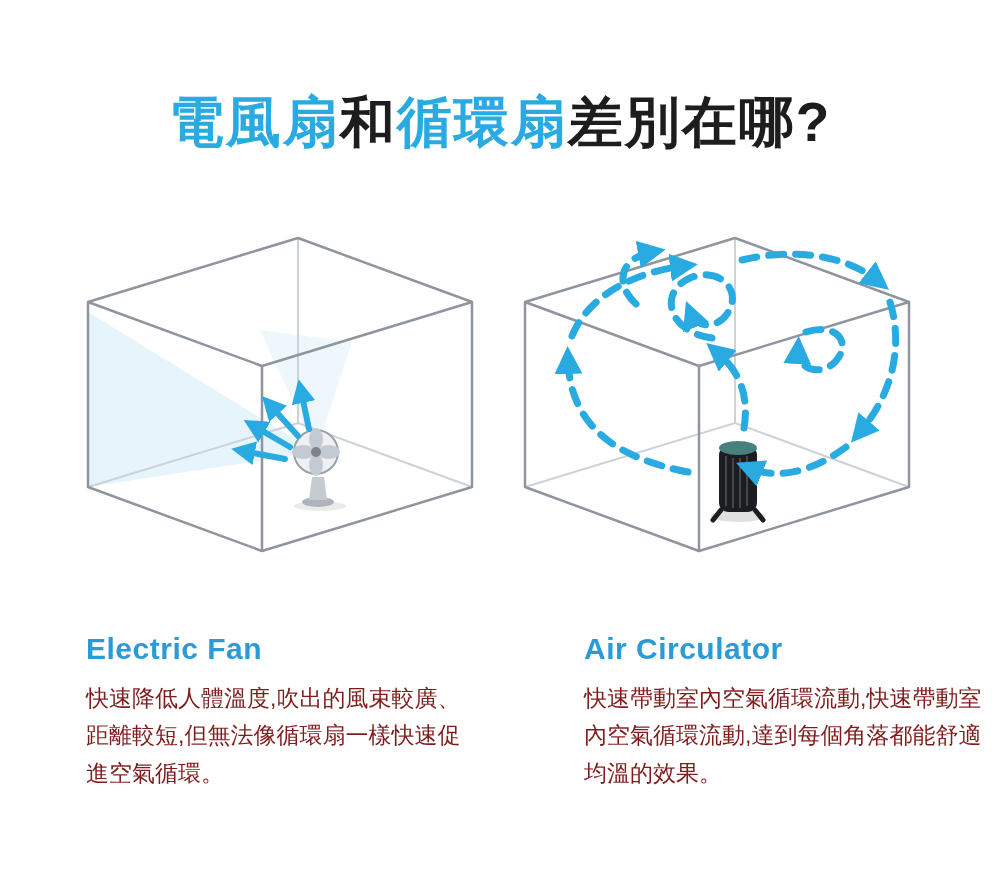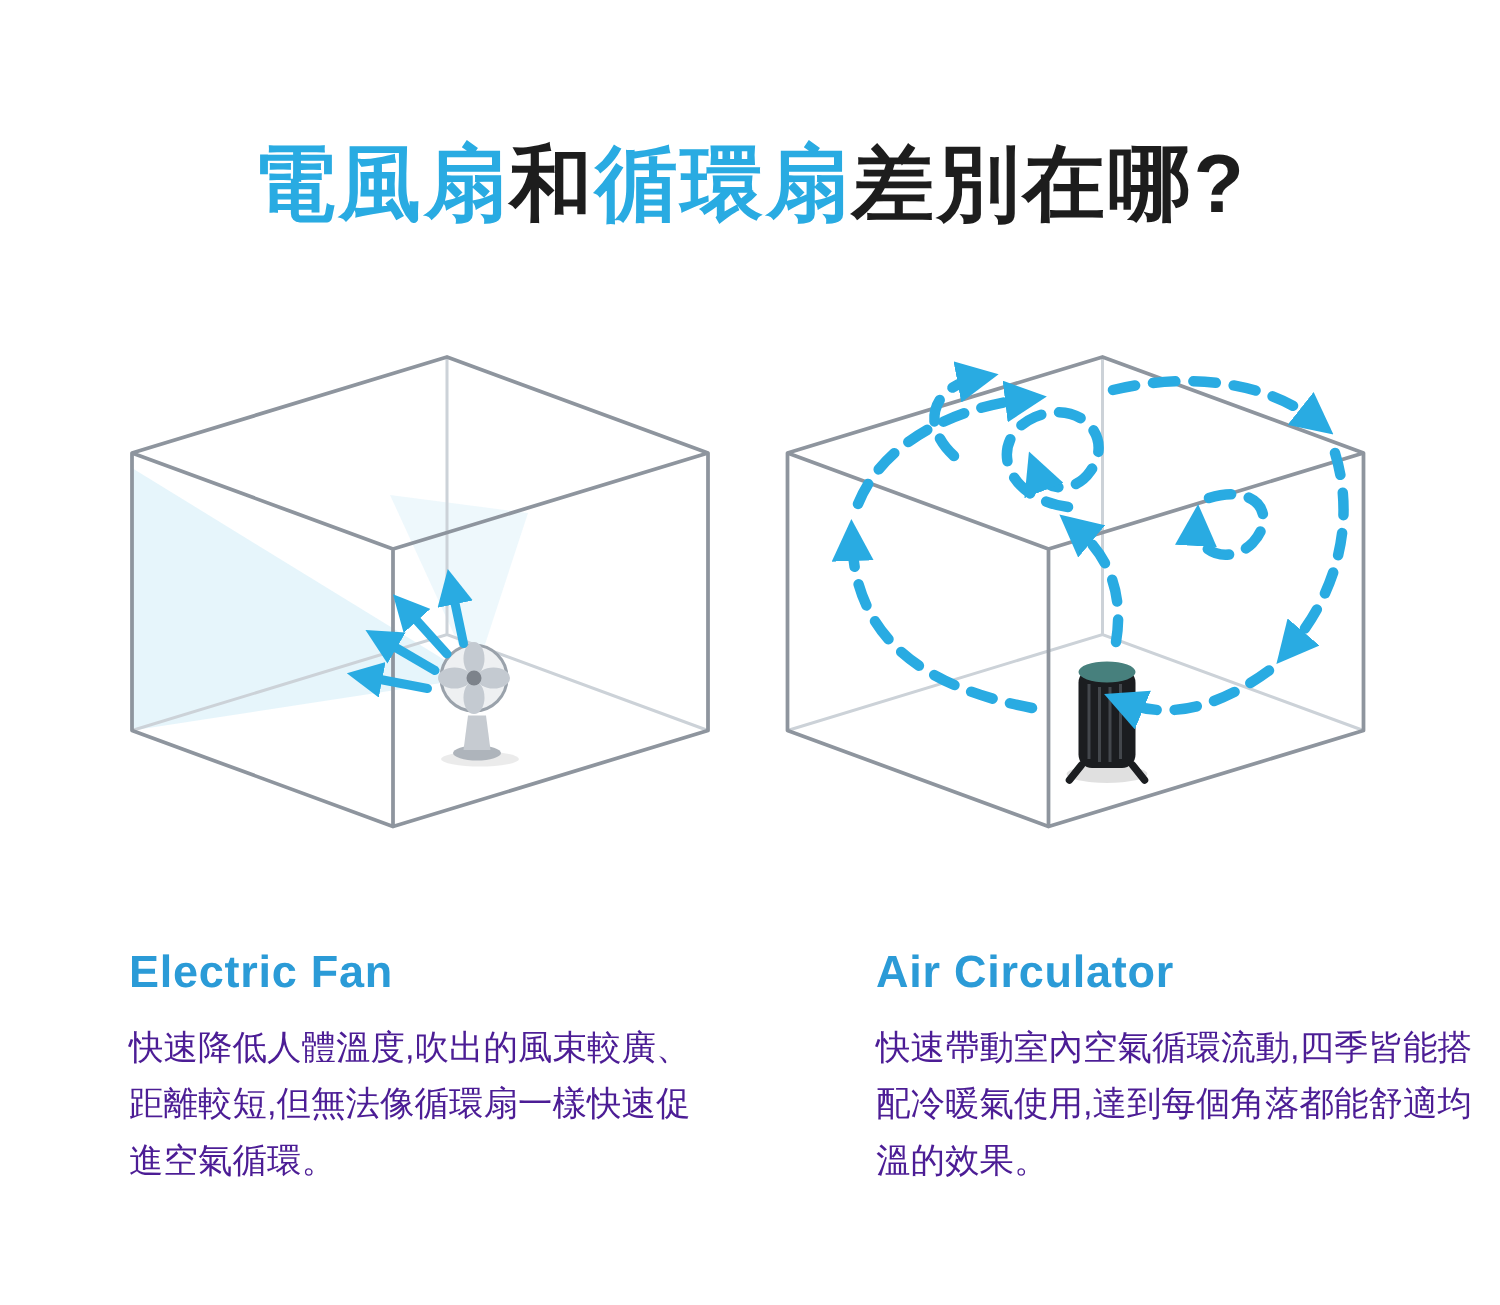--- a/index.html
+++ b/index.html
@@ -8,21 +8,21 @@
     font-family:"Liberation Sans","DejaVu Sans",sans-serif;
   }
   .title{
     position:absolute;top:86px;left:0;width:1000px;margin:0;
     text-align:center;font-size:55px;font-weight:700;letter-spacing:2px;color:#1d1d1d;
   }
   .title .accent{color:#29abe2;}
   svg.scene{position:absolute;top:0;left:0;display:block;}
   .caption{position:absolute;top:632px;}
   .caption h2{margin:0 0 14px 0;font-size:30px;font-weight:700;color:#2b9bd7;letter-spacing:0.5px;}
-  .caption p{margin:0;font-size:23px;line-height:1.62;color:#4c1d95;}
+  .caption p{margin:0;font-size:23px;line-height:1.62;color:#7f1d1d;}
   .caption.left{left:86px;width:392px;}
   .caption.right{left:536px;width:400px;margin-left:48px;}
 </style>
 </head>
 <body>
 
 <div class="page">
 
   <h1 class="title">
     <span class="accent">電風扇</span><span>和</span><span class="accent">循環扇</span><span>差別在哪?</span>
@@ -97,16 +97,16 @@
     </g>
   </svg>
 
   <div class="caption left">
     <h2>Electric Fan</h2>
     <p>快速降低人體溫度,吹出的風束較廣、距離較短,但無法像循環扇一樣快速促進空氣循環。</p>
   </div>
 
   <div class="caption right">
     <h2>Air Circulator</h2>
-    <p>快速帶動室內空氣循環流動,四季皆能搭配冷暖氣使用,達到每個角落都能舒適均溫的效果。</p>
+    <p>快速帶動室內空氣循環流動,快速帶動室內空氣循環流動,達到每個角落都能舒適均溫的效果。</p>
   </div>
 
 </div>
 
 </body></html>

